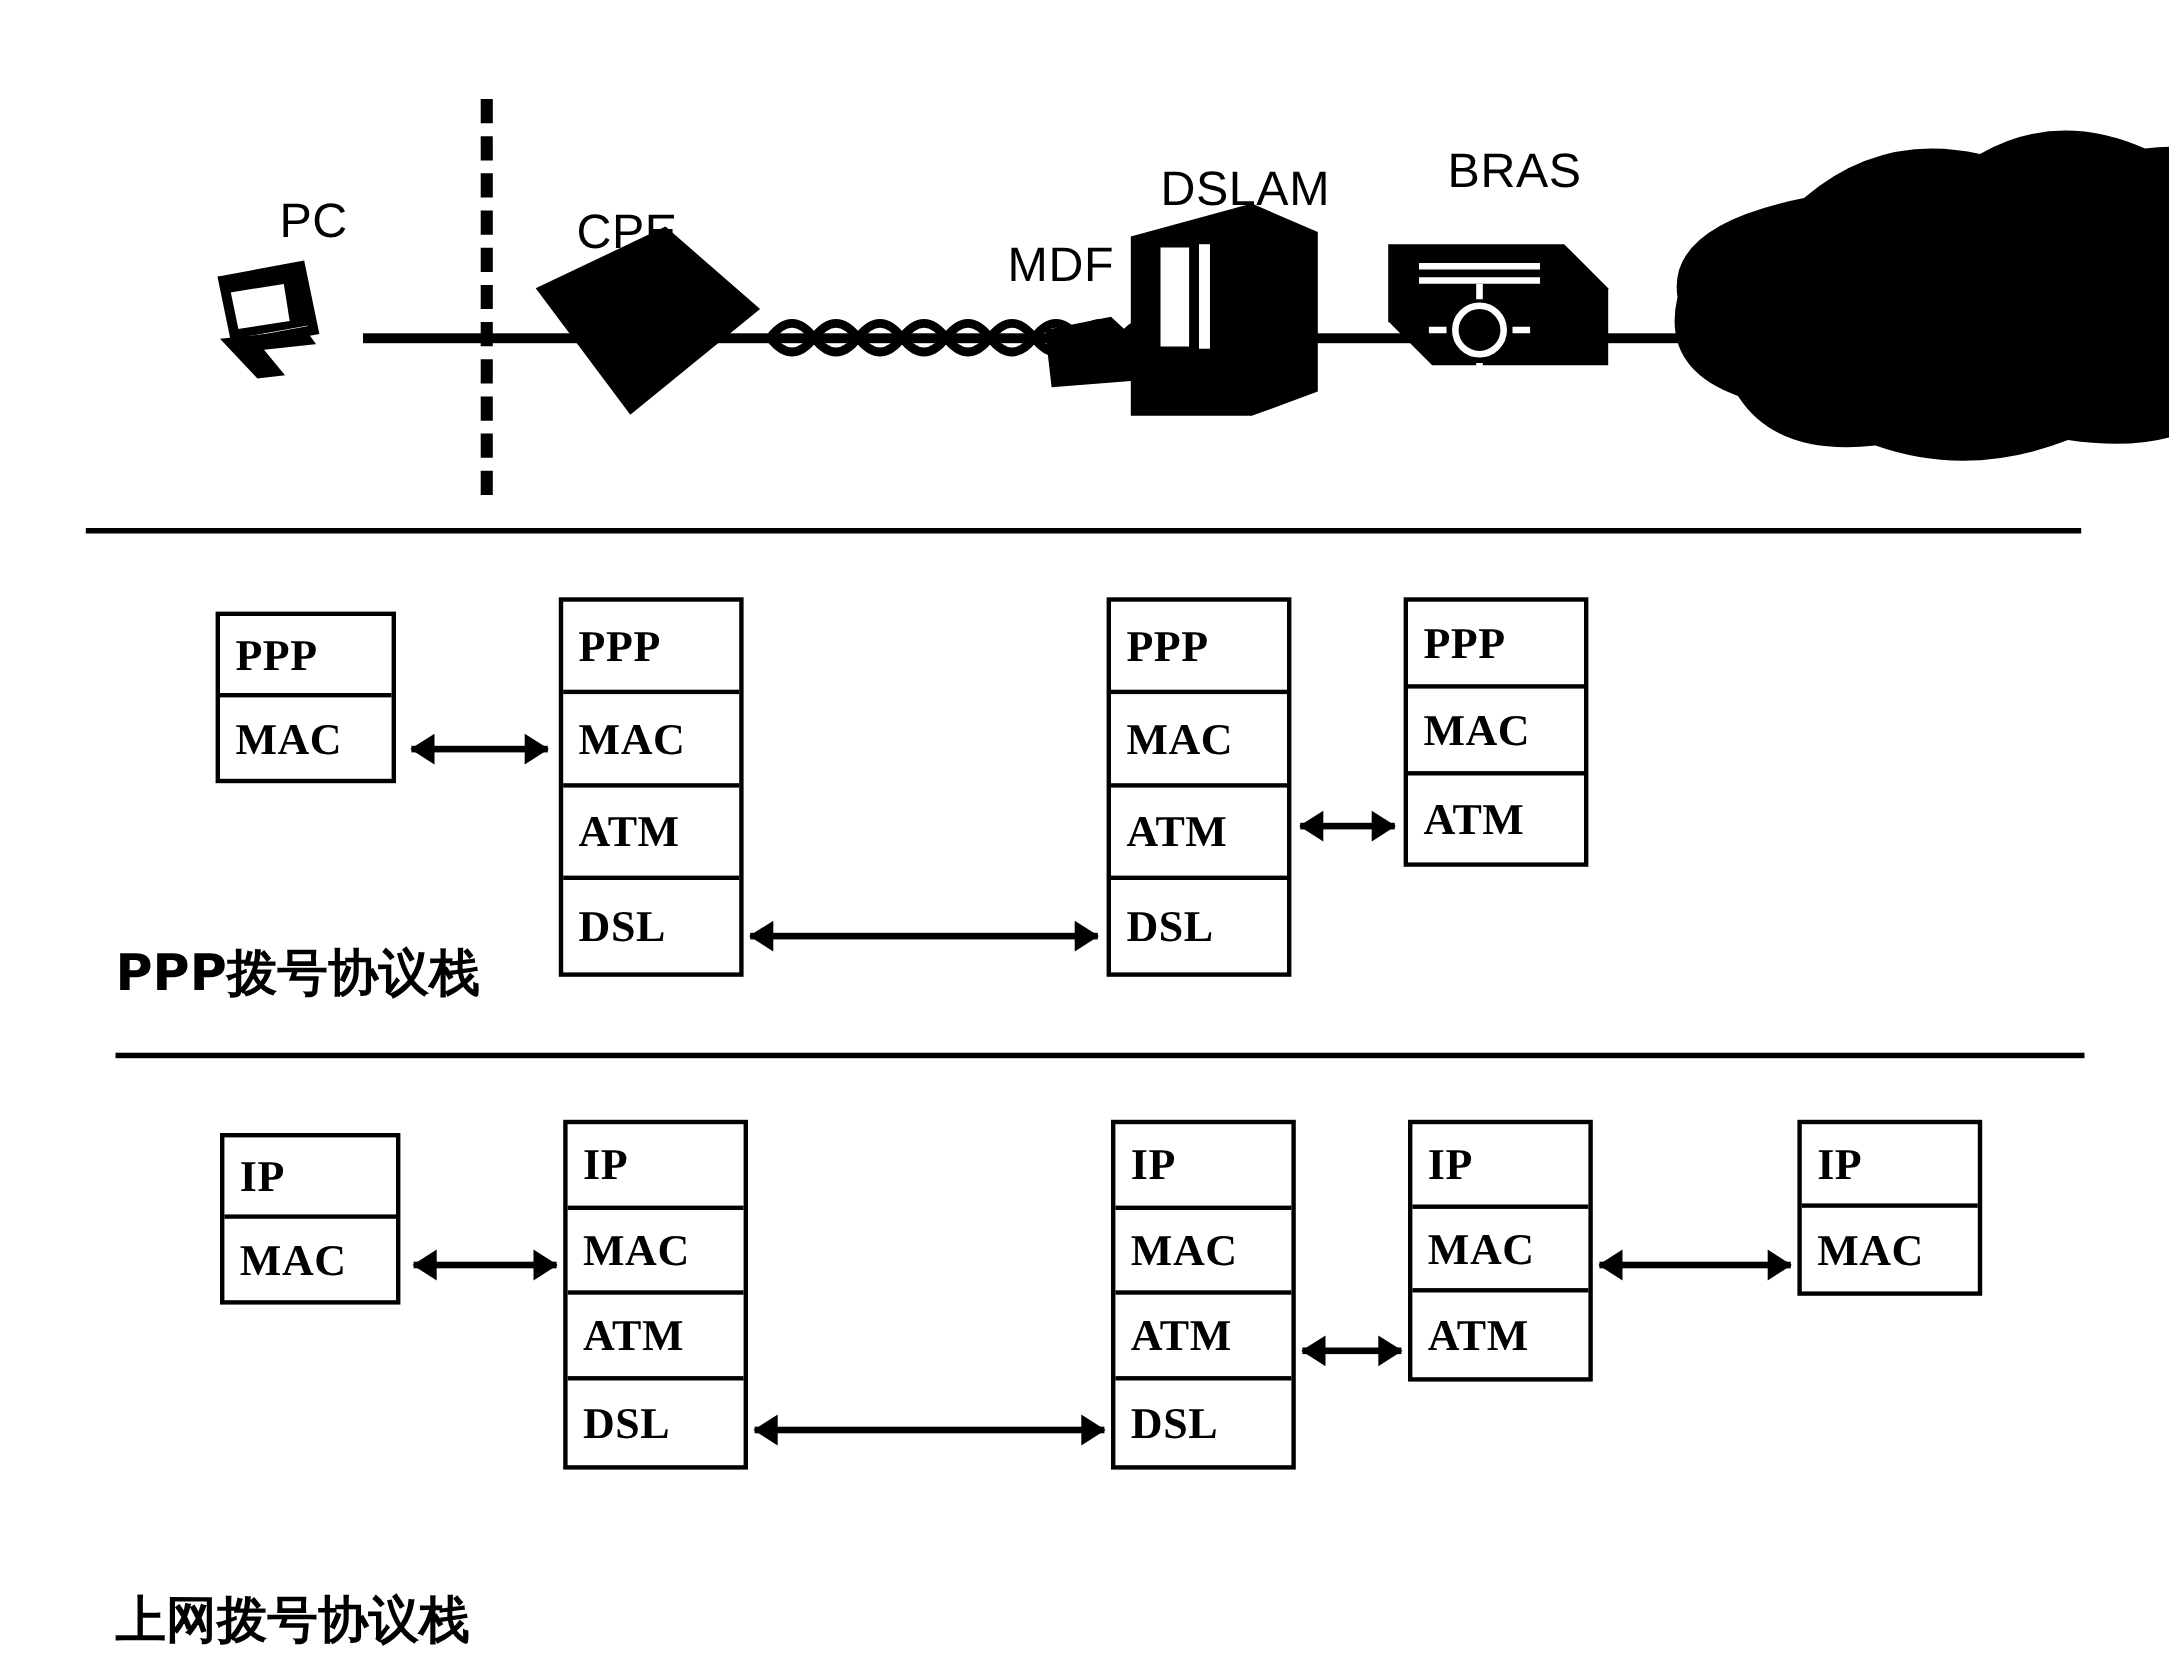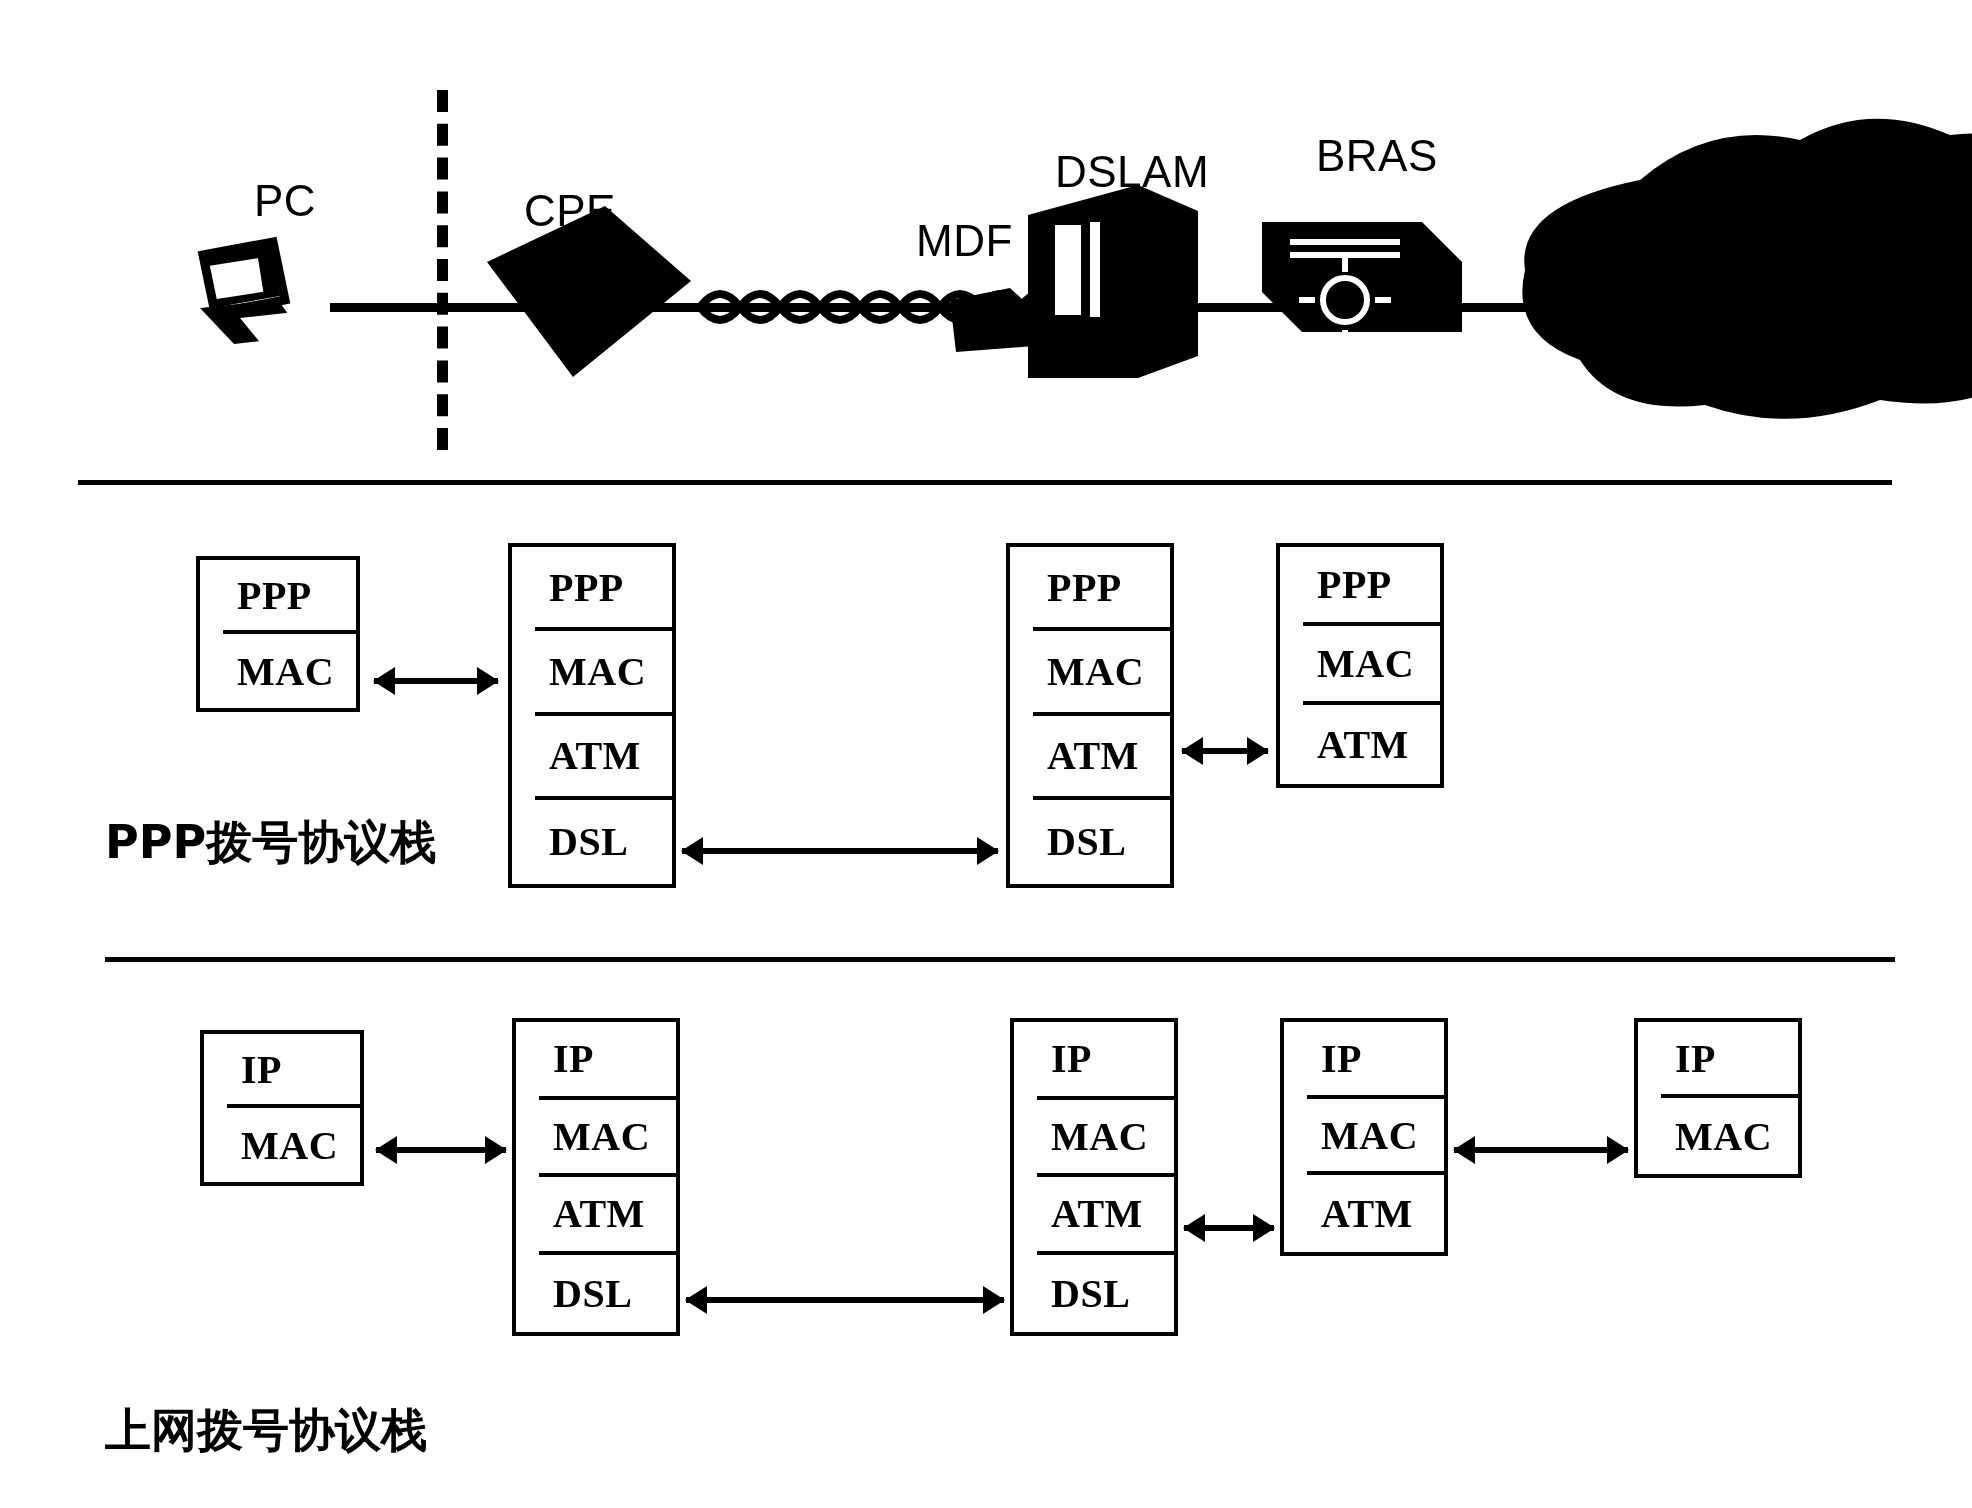--- a/index.html
+++ b/index.html
@@ -38,21 +38,20 @@
     position: absolute;
     height: 5px;
     background: #000;
   }
   
   .stack {
     position: absolute;
     border: 4px solid #000;
     background: #fff;
     box-sizing: border-box;
-    padding-left: 23px;
   }
   .stack .cell {
     border-bottom: 4px solid #000;
     box-sizing: border-box;
     display: flex;
     align-items: center;
     padding-left: 14px;
     font-weight: bold;
     font-size: 40px;
     font-family: "Liberation Serif", serif;
@@ -87,20 +86,21 @@
   .caption {
     position: absolute;
     font-size: 46px;
     color: #000;
     font-family: "Liberation Sans", sans-serif;
     white-space: nowrap;
   }
   .cn {
     font-family: "DejaVu Sans", sans-serif;
     font-weight: bold;
+    margin-top: 42px;
   }
   svg.icons {
     position: absolute;
     left: 0; top: 0;
     width: 1972px;
     height: 470px;
   }
 </style>
 </head>
 <body>

